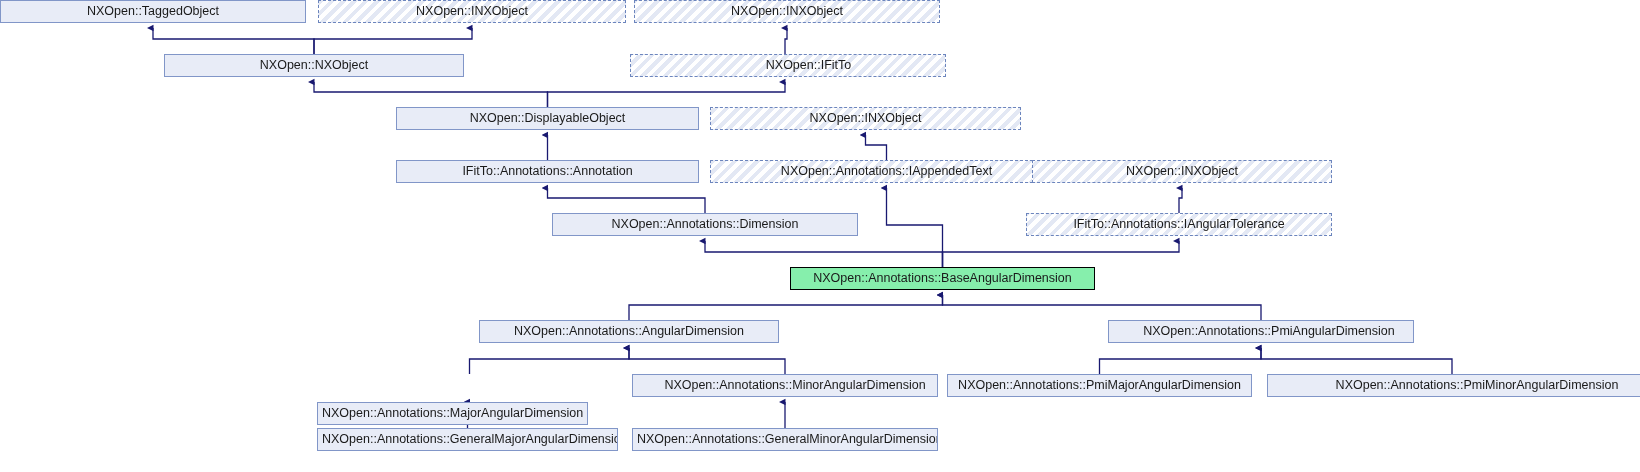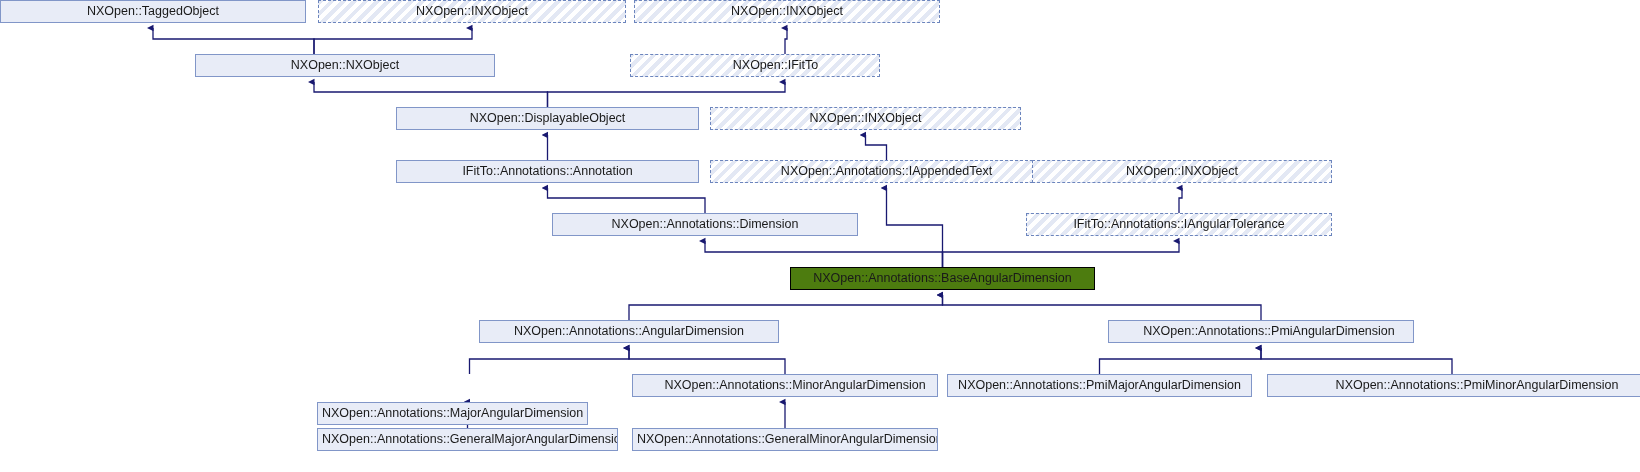--- a/index.html
+++ b/index.html
@@ -35,21 +35,21 @@
     overflow: hidden;
   }
   
   .node.solid {
     background: #e8ecf7;
     border: 1px solid #839ac0;
     border-color: #8196c8;
   }
   
   .node.focus {
-    background: #4d7c0f;
+    background: #86efac;
     border: 1px solid #000000;
   }
   
   .node.iface {
     border: 1px dashed #6c85bd;
     background-color: #f4f6fb;
     background-image: repeating-linear-gradient(
       -45deg,
       #ffffff 0px,
       #ffffff 4px,
@@ -99,24 +99,24 @@
   <div id="node-layer">
       <div class="node solid" style="left: 0px; top: 0px; width: 306px;">
         <span class="lbl">NXOpen::TaggedObject</span>
       </div>
       <div class="node iface" style="left: 318px; top: 0px; width: 308px;">
         <span class="lbl">NXOpen::INXObject</span>
       </div>
       <div class="node iface" style="left: 634px; top: 0px; width: 306px;">
         <span class="lbl">NXOpen::INXObject</span>
       </div>
-      <div class="node solid" style="left: 164px; top: 54px; width: 300px; margin-left: 31px;">
+      <div class="node solid" style="left: 164px; top: 54px; width: 300px;">
         <span class="lbl">NXOpen::NXObject</span>
       </div>
-      <div class="node iface" style="left: 630px; top: 54px; width: 250px; padding-left: 41px;">
+      <div class="node iface" style="left: 630px; top: 54px; width: 316px; padding-left: 41px;">
         <span class="lbl">NXOpen::IFitTo</span>
       </div>
       <div class="node solid" style="left: 396px; top: 107px; width: 303px;">
         <span class="lbl">NXOpen::DisplayableObject</span>
       </div>
       <div class="node iface" style="left: 710px; top: 107px; width: 311px;">
         <span class="lbl">NXOpen::INXObject</span>
       </div>
       <div class="node solid" style="left: 396px; top: 160px; width: 303px;">
         <span class="lbl">IFitTo::Annotations::Annotation</span>

